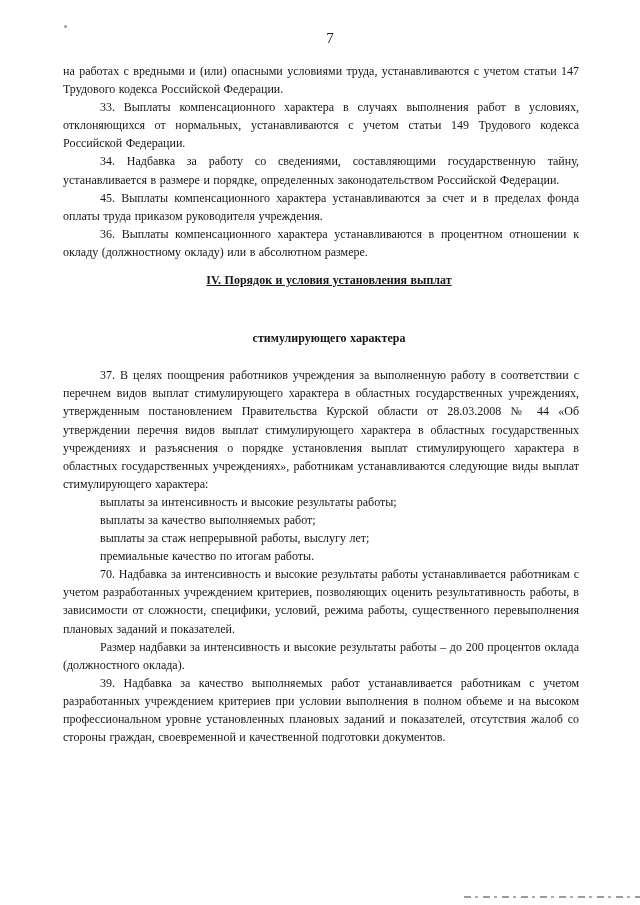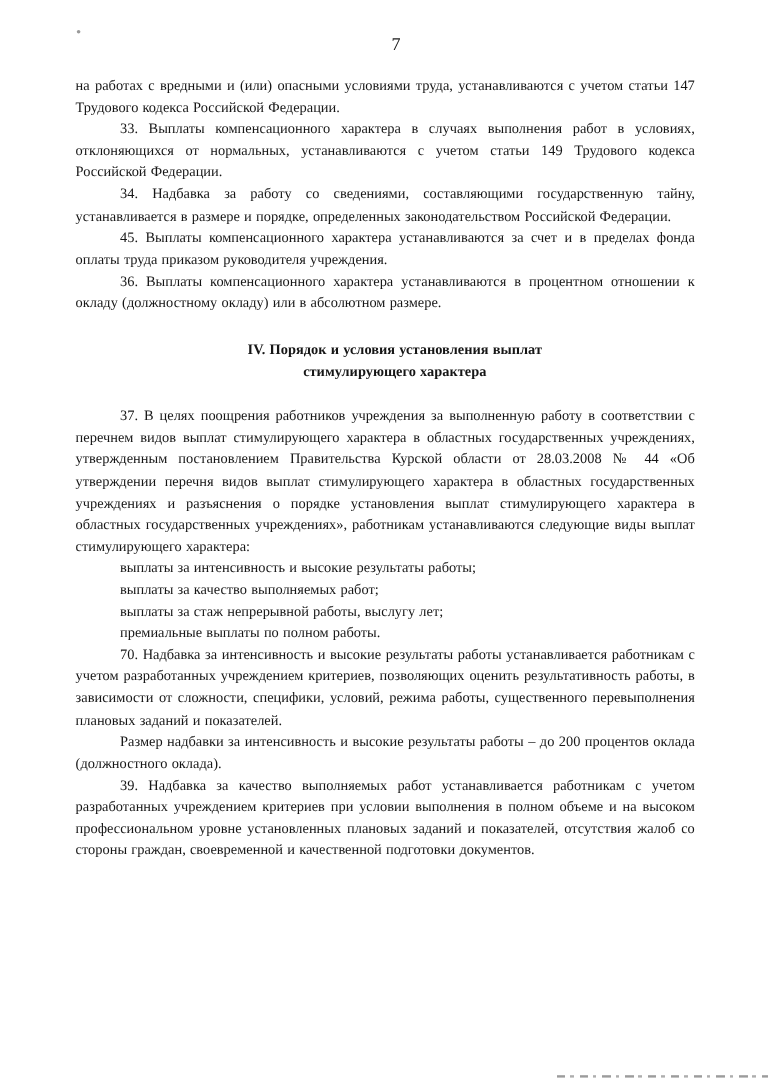--- a/index.html
+++ b/index.html
@@ -28,22 +28,22 @@
     text-indent:37px;
     word-spacing:0.5px;
   }
   .para.cont{text-indent:0;}
   .para.heading{
     text-align:center;
     text-indent:0;
     font-weight:bold;
     transform:translateX(8px);
   }
-  .para.h-first{margin-top:21px;}
-  .para.h-last{margin-bottom:19px;}
+  .para.h-first{margin-top:10px;text-decoration:underline;}
+  .para.h-last{margin-bottom:19px;margin-top:40px;}
   .scan-speck{
     position:absolute;left:64px;top:25px;width:3px;height:3px;
     background:#9a9a9a;border-radius:50%;
   }
   .scan-artifact-line{
     position:absolute;left:464px;top:896px;width:176px;height:2px;
     background:repeating-linear-gradient(90deg,
       #8a8a8a 0 7px, rgba(0,0,0,0) 7px 11px,
       #9f9f9f 11px 14px, rgba(0,0,0,0) 14px 19px);
     opacity:.85;
@@ -60,21 +60,21 @@
       <div class="para ind">33. Выплаты компенсационного характера в случаях выполнения работ в условиях, отклоняющихся от нормальных, устанавливаются с учетом статьи 149 Трудового кодекса Российской Федерации.</div>
       <div class="para ind">34. Надбавка за работу со сведениями, составляющими государственную тайну, устанавливается в размере и порядке, определенных законодательством Российской Федерации.</div>
       <div class="para ind">45. Выплаты компенсационного характера устанавливаются за счет и в пределах фонда оплаты труда приказом руководителя учреждения.</div>
       <div class="para ind">36. Выплаты компенсационного характера устанавливаются в процентном отношении к окладу (должностному окладу) или в абсолютном размере.</div>
       <div class="para heading h-first">IV. Порядок и условия установления выплат</div>
       <div class="para heading h-last">стимулирующего характера</div>
       <div class="para ind">37. В целях поощрения работников учреждения за выполненную работу в соответствии с перечнем видов выплат стимулирующего характера в областных государственных учреждениях, утвержденным постановлением Правительства Курской области от 28.03.2008 № 44 «Об утверждении перечня видов выплат стимулирующего характера в областных государственных учреждениях и разъяснения о порядке установления выплат стимулирующего характера в областных государственных учреждениях», работникам устанавливаются следующие виды выплат стимулирующего характера:</div>
       <div class="para ind">выплаты за интенсивность и высокие результаты работы;</div>
       <div class="para ind">выплаты за качество выполняемых работ;</div>
       <div class="para ind">выплаты за стаж непрерывной работы, выслугу лет;</div>
-      <div class="para ind">премиальные выплаты по полном работы.</div>
+      <div class="para ind">премиальные качество по итогам работы.</div>
       <div class="para ind">70. Надбавка за интенсивность и высокие результаты работы устанавливается работникам с учетом разработанных учреждением критериев, позволяющих оценить результативность работы, в зависимости от сложности, специфики, условий, режима работы, существенного перевыполнения плановых заданий и показателей.</div>
       <div class="para ind">Размер надбавки за интенсивность и высокие результаты работы – до 200 процентов оклада (должностного оклада).</div>
       <div class="para ind">39. Надбавка за качество выполняемых работ устанавливается работникам с учетом разработанных учреждением критериев при условии выполнения в полном объеме и на высоком профессиональном уровне установленных плановых заданий и показателей, отсутствия жалоб со стороны граждан, своевременной и качественной подготовки документов.</div>
     </div>
 
   <div class="scan-speck"></div>
   <div class="scan-artifact-line"></div>
 </div>
 
 </body></html>

